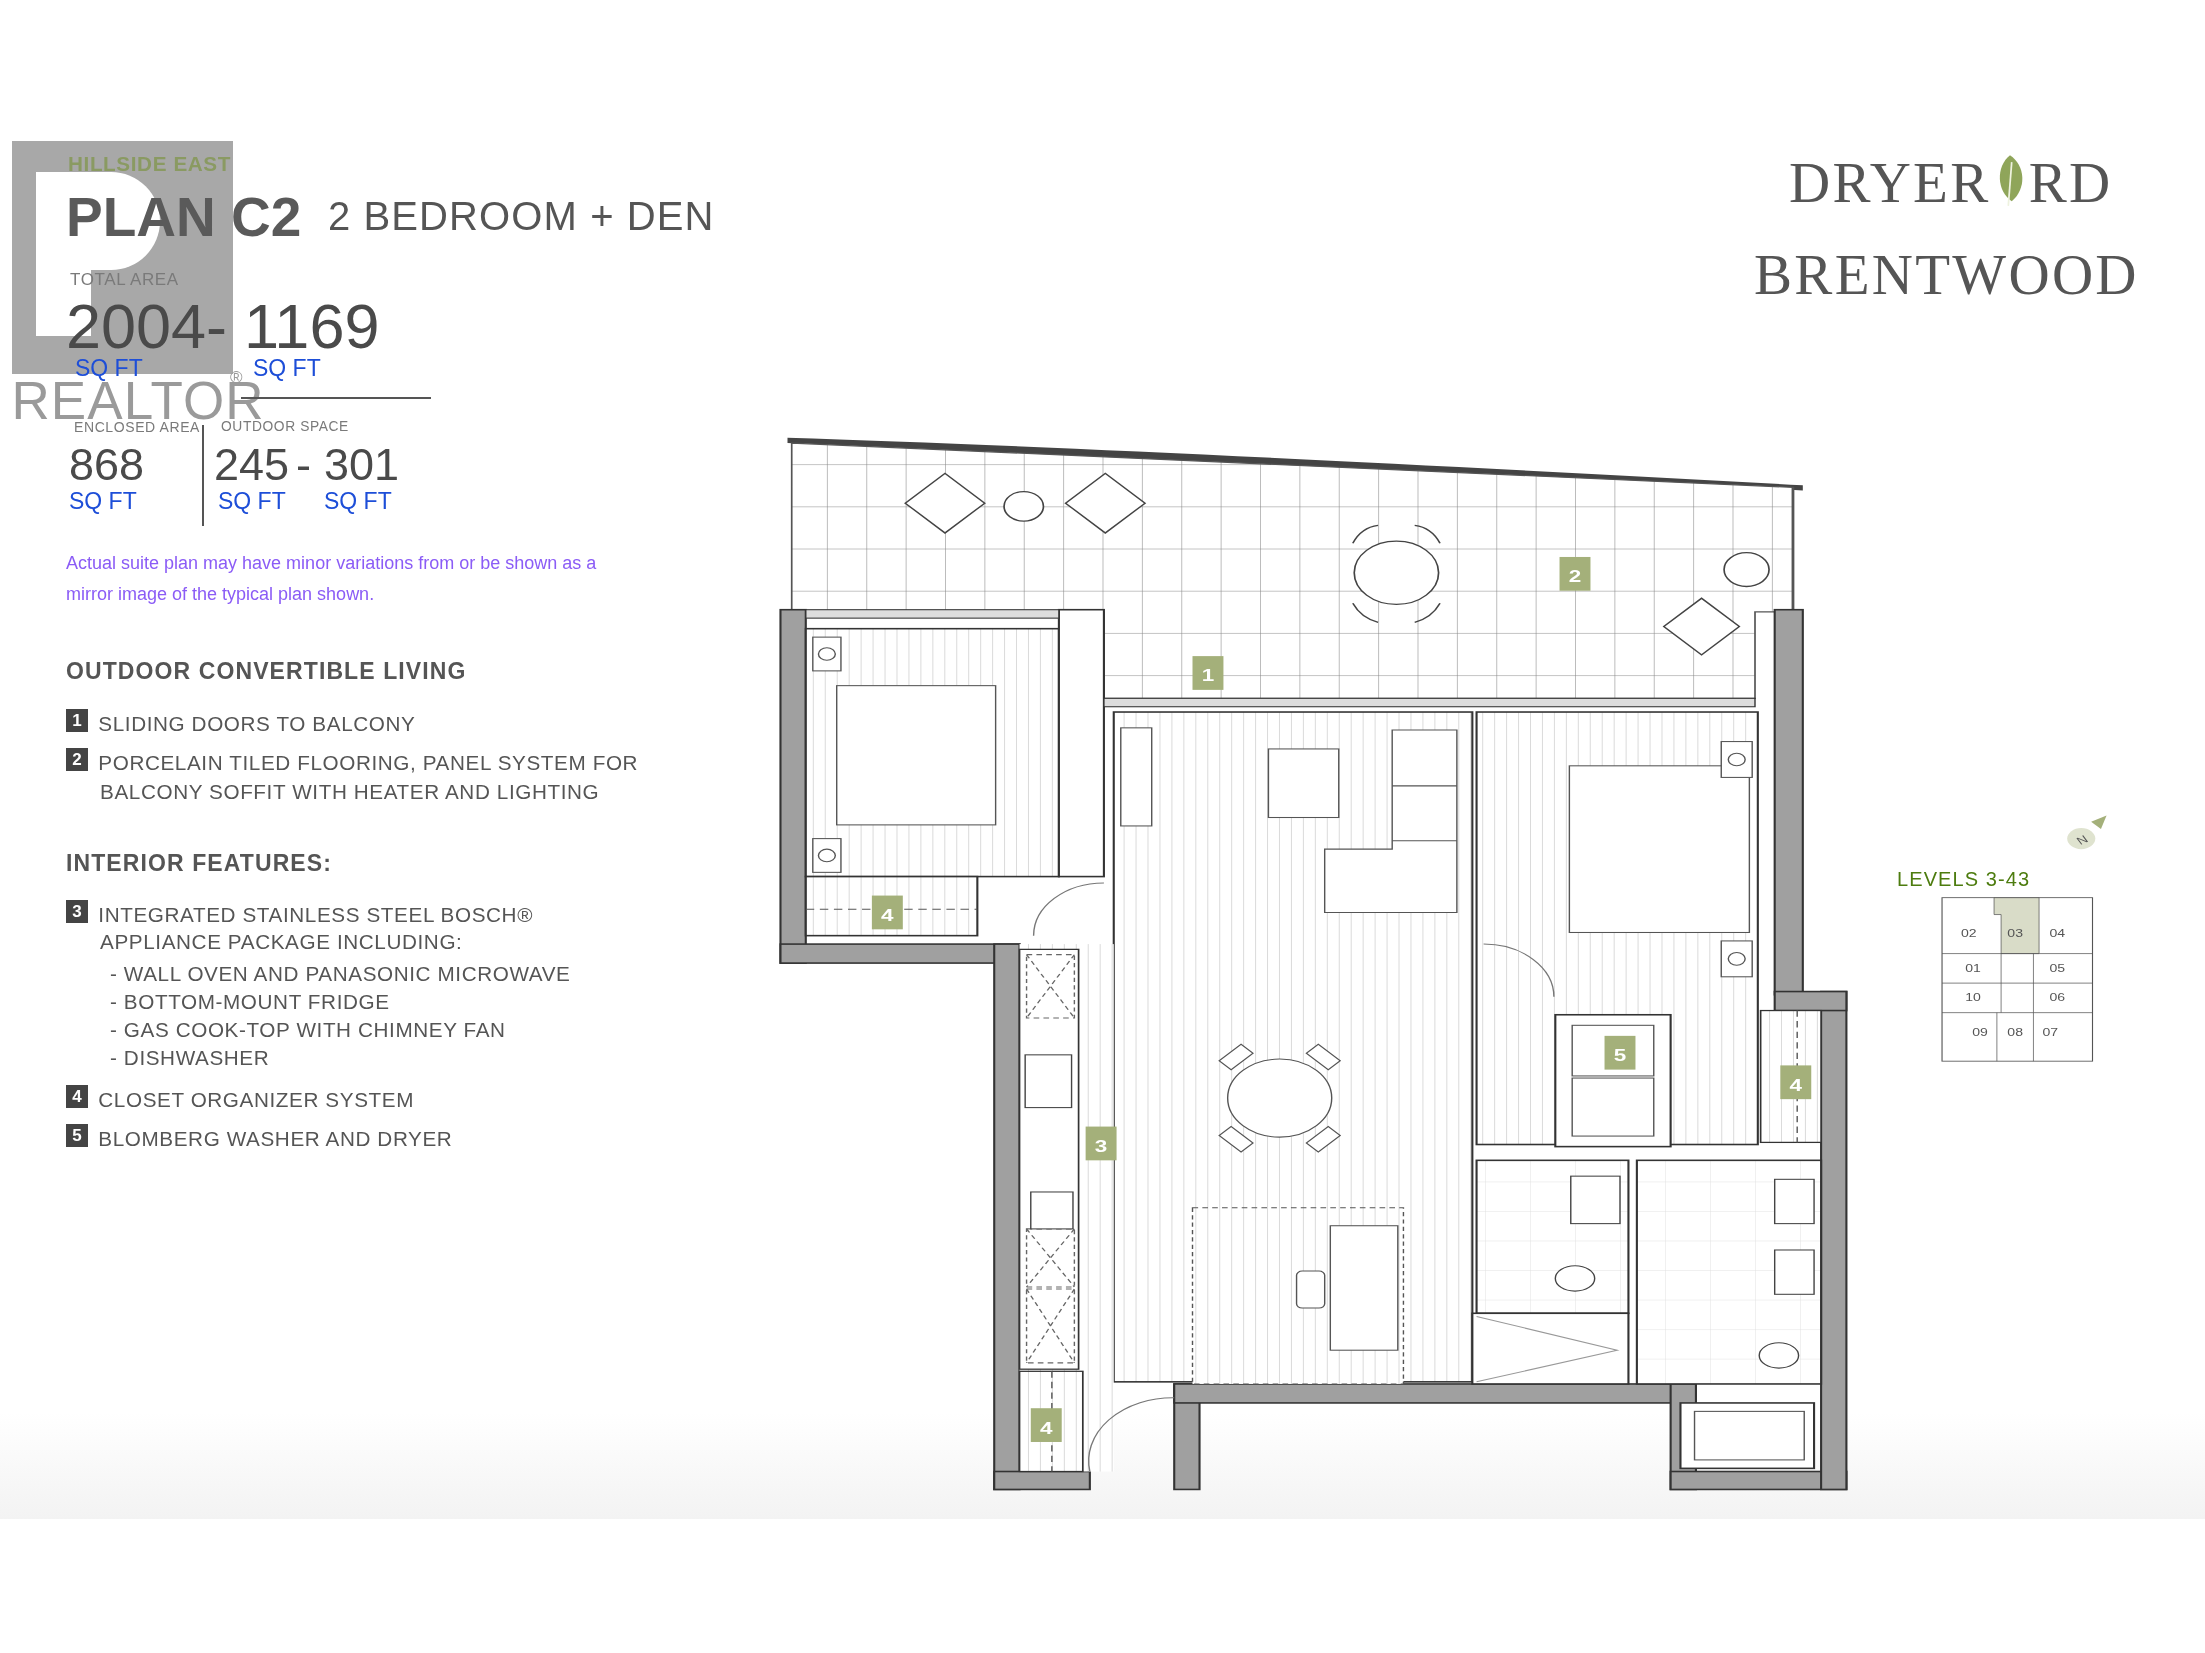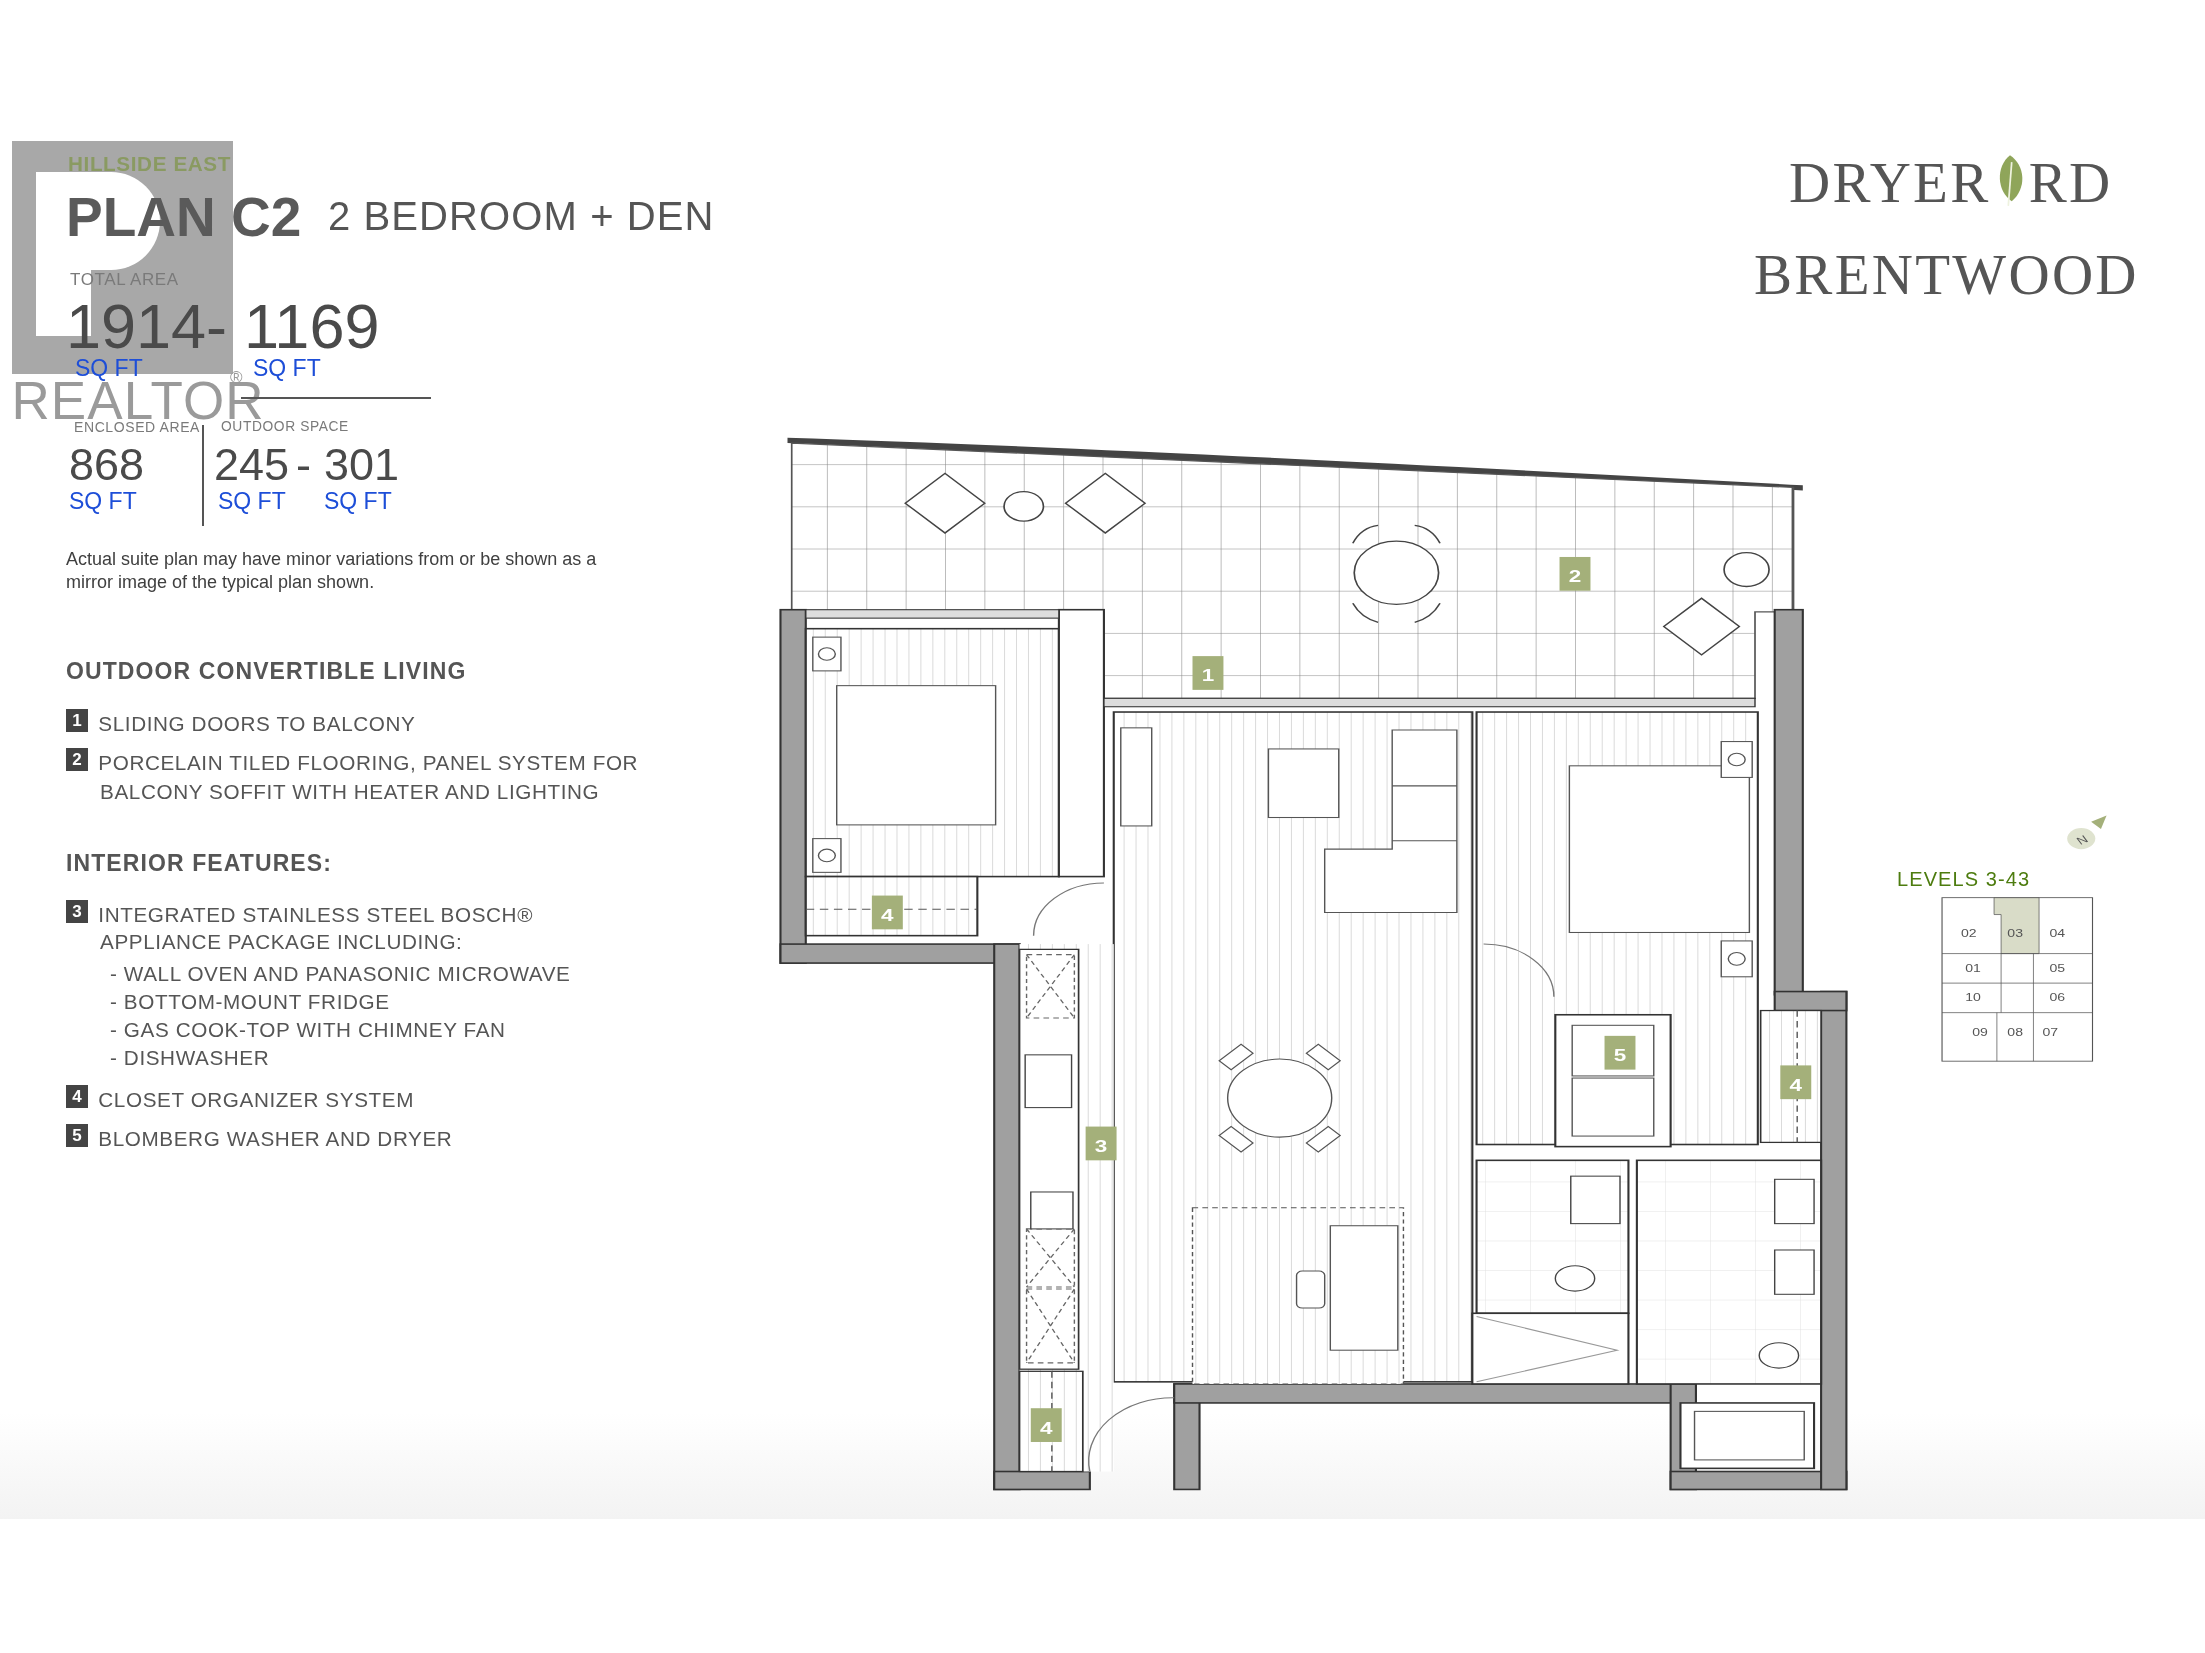--- a/index.html
+++ b/index.html
@@ -21,21 +21,21 @@
   .plan-sub { left:328px; top:194px; font-size:40px; color:#555; letter-spacing:1.1px; }
 
   .lbl-small { font-size:17px; color:#7a7a7a; letter-spacing:0.6px; }
   .big-num { font-size:63px; color:#4a4a4a; font-weight:300; }
   .unit { font-size:23px; color:#1d4ed8; }
   .mid-num { font-size:45px; color:#4a4a4a; }
 
   .divider-h { left:241px; top:397px; width:190px; height:1.7px; background:#555; }
   .divider-v { left:202px; top:425px; width:1.7px; height:101px; background:#555; }
 
-  .disclaimer { left:66px; top:548px; width:551px; font-size:18px; color:#404040; line-height:23px; }
+  .disclaimer { left:66px; top:548px; width:551px; font-size:18px; color:#8b5cf6; line-height:31px; }
 
   .section-h { font-size:23px; font-weight:bold; color:#555; letter-spacing:1.1px; }
   .feat-row { position:absolute; display:flex; align-items:flex-start; }
   .badge { display:inline-block; width:22px; height:23px; line-height:23px; text-align:center;
            font-size:17px; font-weight:bold; color:#fff; background:#444; margin-right:10.3px; flex:none; }
   .feat-text { font-size:20.7px; color:#555; letter-spacing:0.6px; line-height:29px; }
   .feat-sub { position:absolute; font-size:20.7px; color:#555; letter-spacing:0.6px; }
 
   
   .logo1 { left:1789px; top:150px; font-family:"Liberation Serif","DejaVu Serif",serif; font-size:57px; color:#555; letter-spacing:2.3px; }
@@ -54,21 +54,21 @@
 <div class="abs realtor-r-stem"></div>
 <div class="abs realtor-r-bowl"></div>
 <div class="abs realtor-word">REALTOR</div>
 <div class="abs realtor-reg">®</div>
 
 <div class="abs eyebrow">HILLSIDE EAST</div>
 <div class="abs plan-title">PLAN C2</div>
 <div class="abs plan-sub">2 BEDROOM + DEN</div>
 
 <div class="abs lbl-small" style="left:70px;top:270px;">TOTAL AREA</div>
-<div class="abs big-num" style="left:66px;top:290px;">1914</div>
+<div class="abs big-num" style="left:66px;top:290px;">2004</div>
 <div class="abs big-num" style="left:206px;top:290px;">-</div>
 <div class="abs big-num" style="left:244px;top:290px;">1169</div>
 <div class="abs unit" style="left:75px;top:355px;">SQ FT</div>
 <div class="abs unit" style="left:253px;top:355px;">SQ FT</div>
 <div class="abs divider-h"></div>
 
 <div class="abs lbl-small" style="left:74px;top:419px;font-size:14px;">ENCLOSED AREA</div>
 <div class="abs lbl-small" style="left:221px;top:419px;font-size:13.8px;">OUTDOOR SPACE</div>
 <div class="abs divider-v"></div>
 <div class="abs mid-num" style="left:69px;top:439px;">868</div>

